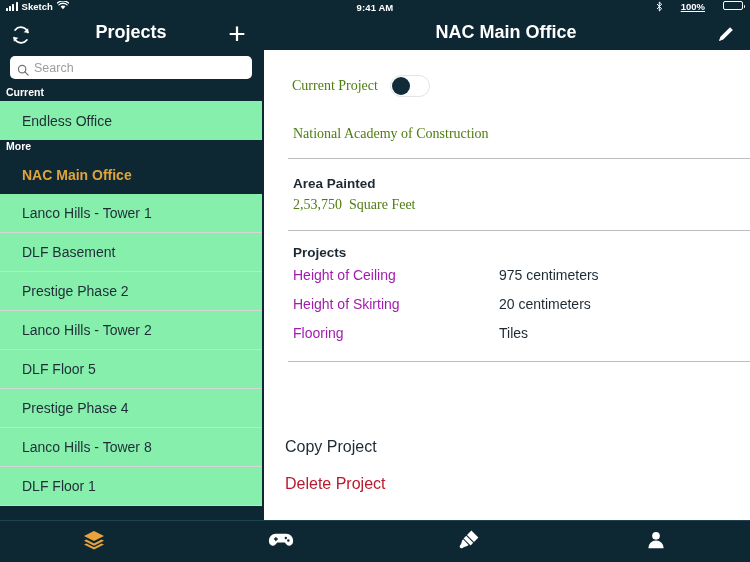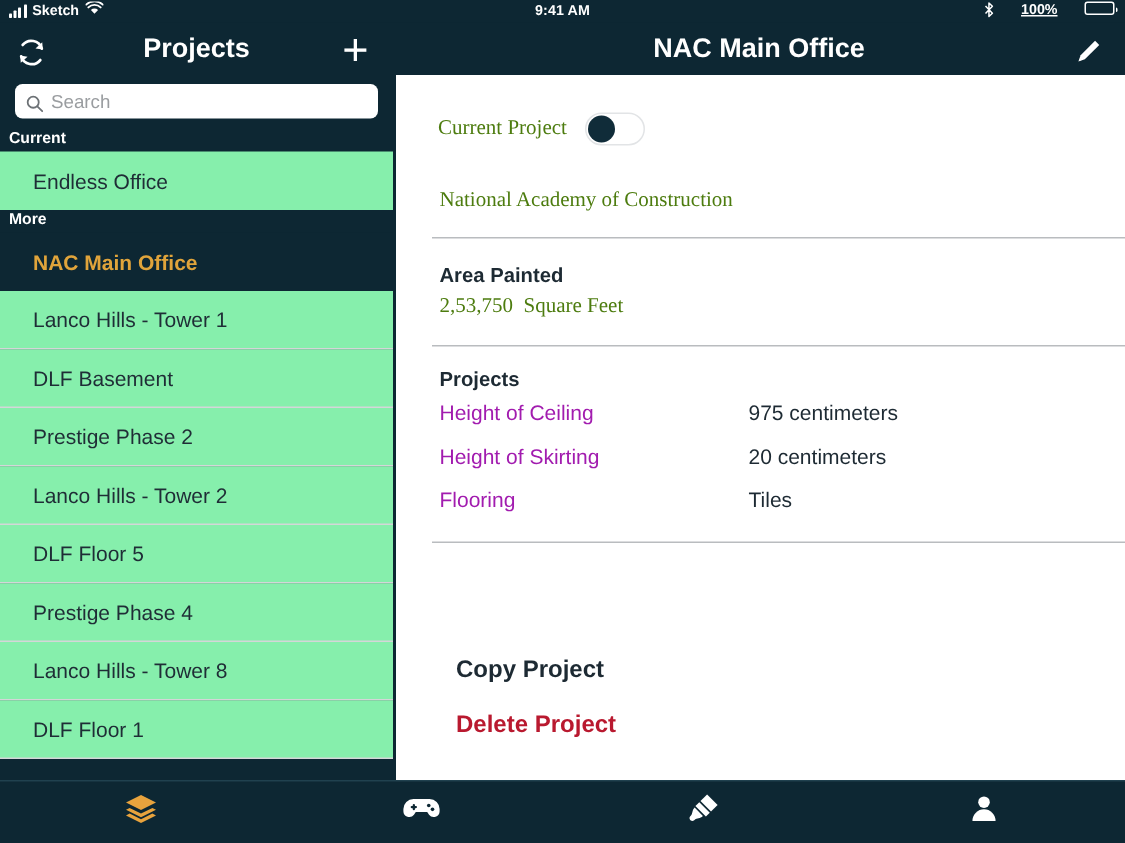--- a/index.html
+++ b/index.html
@@ -169,23 +169,23 @@
 
   .chk-row {
     display: flex; align-items: center;
     height: 29px;
   }
   .chk-key { color: #a21caf; font-size: 14px; width: 206px; }
   .chk-val { color: #1d2a33; font-size: 14px; }
 
   .actions { position: absolute; left: 0; bottom: 18px; width: 100%; }
   .act-row {
-    padding-left: 40px; height: 37px;
-    display: flex; align-items: center;
-    font-size: 16px; cursor: pointer; font-weight: bold;
+    padding-left: 21px; height: 37px;
+    display: flex; align-items: center;
+    font-size: 16px; cursor: pointer;
   }
   .act-copy { color: #1d2a33; }
   .act-delete { color: #b9192f; }
 
   
   .tabbar {
     position: absolute; left: 0; bottom: 0;
     width: 750px; height: 42px;
     background: #0d2733;
     border-top: 1px solid #20414f;

